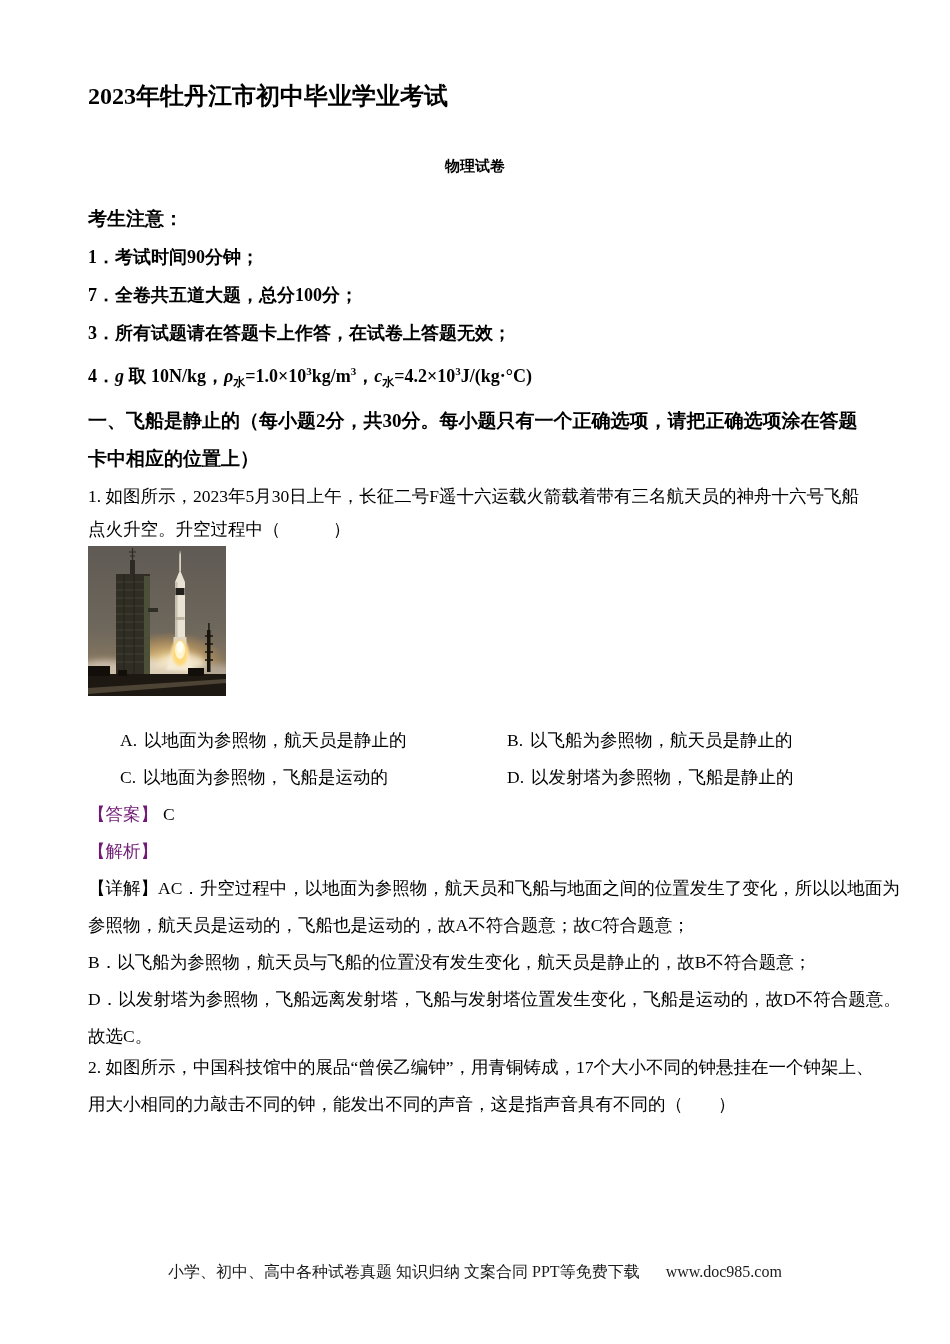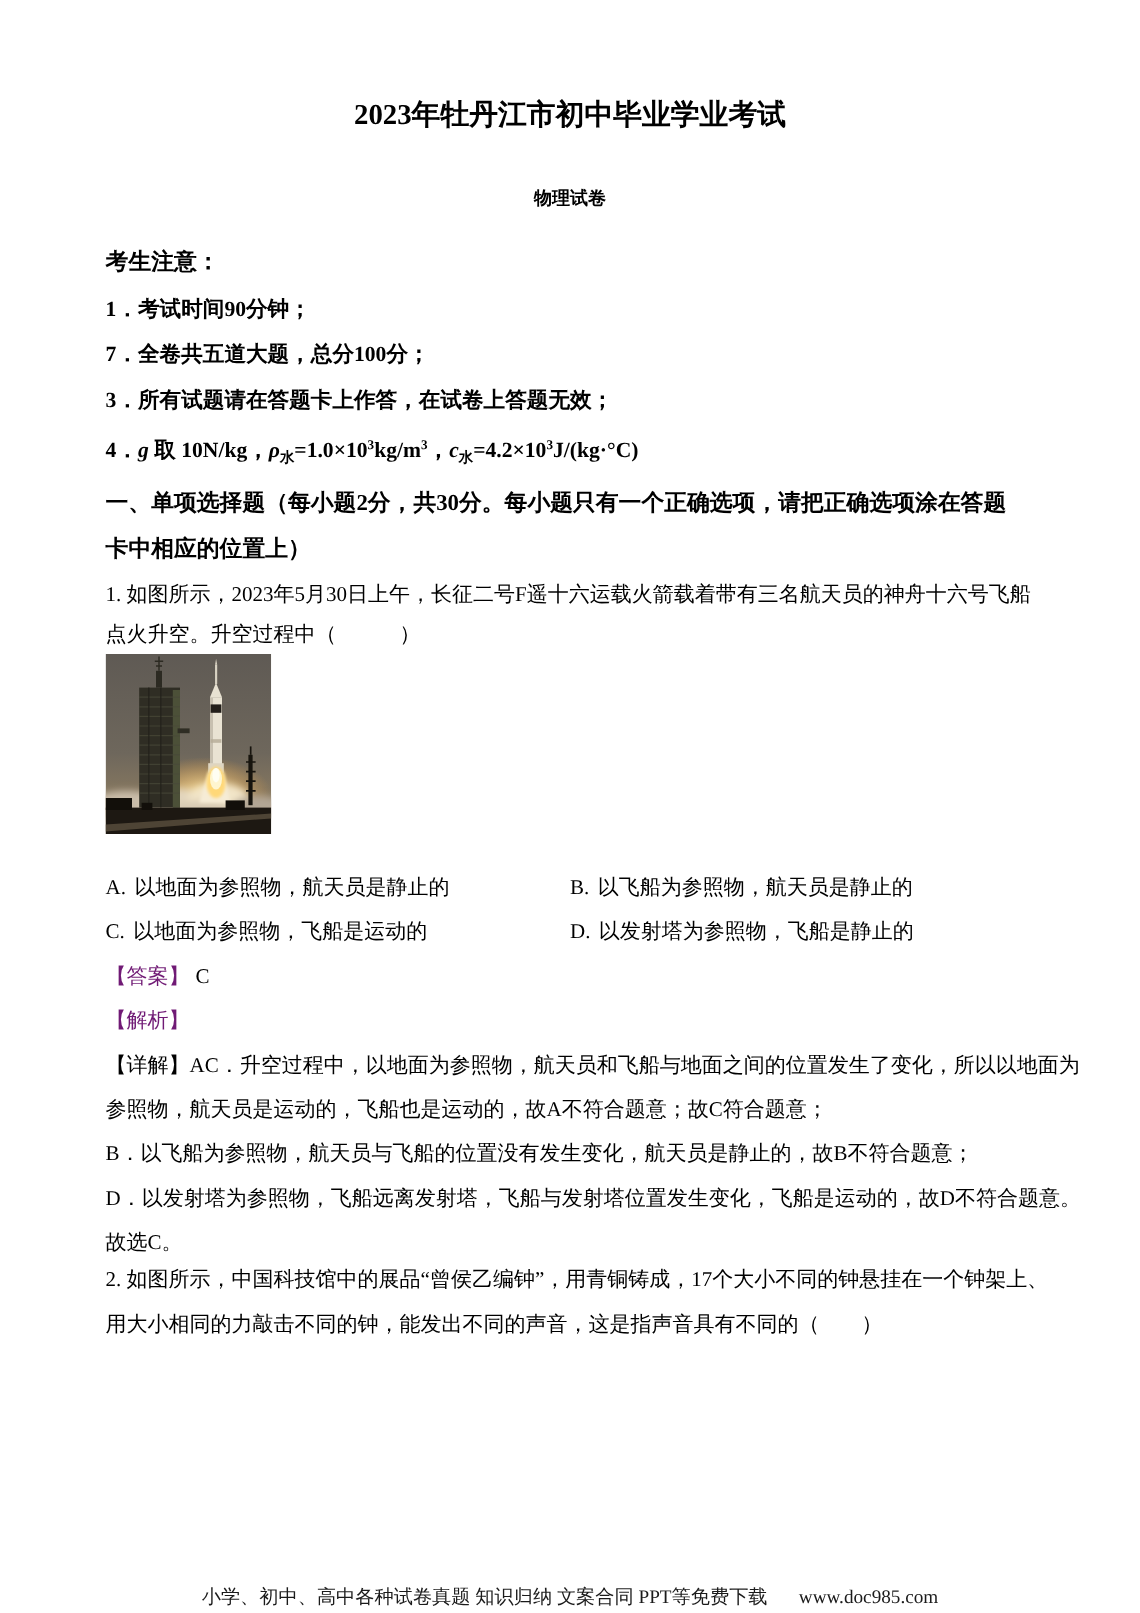--- a/index.html
+++ b/index.html
@@ -6,62 +6,62 @@
   html,body { background:#ffffff; }
   .page {
     position:relative;
     width:950px; height:1344px;
     background:#ffffff;
     overflow:hidden;
     color:#000000;
     font-family:"Liberation Serif","DejaVu Serif",serif;
     padding:82px 88px 0 88px;
   }
-  .doc-title   { text-align:center; font-weight:700; font-size:24px; line-height:28px; }
+  .doc-title   { font-weight:700; font-size:24px; line-height:28px; }
   .doc-subtitle{ text-align:center; font-weight:700; font-size:15px; line-height:28px; margin-top:42px; }
   .notice-head { font-weight:700; font-size:19px; line-height:24px; margin-top:27px; }
   .notice-item { font-weight:700; font-size:18px; line-height:24px; margin-top:14px; white-space:nowrap; }
   .it  { font-style:italic; }
   .sp  { font-size:11px; vertical-align:7px; }
   .sb  { font-size:12px; vertical-align:-4px; }
   .sec-head { font-weight:700; font-size:19px; line-height:38px; margin-top:8px; }
   .sec-line, .q-line, .line { white-space:nowrap; }
   .q1 { margin-top:2px; }
   .q-line { font-size:17.5px; line-height:33px; }
   .photo { display:block; width:138px; height:150px; margin-top:0; }
   .flow { font-size:17.5px; line-height:37px; }
-  .opts { display:grid; grid-template-columns:387px 387px; margin-top:26px; }
+  .opts { display:grid; grid-template-columns:387px 387px; margin-top:26px;margin-left:32px; }
   .opt  { white-space:nowrap; }
   .opt-label { margin-right:7px; }
   .blue { color:#701a75; }
   .ans-val { margin-left:5px; }
   .q2 { margin-top:-6px; }
   .footer {
-    position:absolute; left:0; top:1321px; width:950px;
+    position:absolute; left:0; top:1261px; width:950px;
     text-align:center; font-size:16px; line-height:22px; color:#1b1b1b;
     white-space:nowrap;
   }
   .footer-url { margin-left:26px; }
 </style>
 </head>
 <body>
 
 <div class="page">
 
   <div class="doc-title">2023年牡丹江市初中毕业学业考试</div>
   <div class="doc-subtitle">物理试卷</div>
 
   <div class="notice-head">考生注意：</div>
   <div class="notice-item">1．考试时间90分钟；</div>
   <div class="notice-item">7．全卷共五道大题，总分100分；</div>
   <div class="notice-item">3．所有试题请在答题卡上作答，在试卷上答题无效；</div>
   <div class="notice-item"><span>4．</span><span class="it">g</span><span> 取 10N/kg，</span><span class="it">ρ</span><span class="sb">水</span><span>=1.0×10</span><span class="sp">3</span><span>kg/m</span><span class="sp">3</span><span>，</span><span class="it">c</span><span class="sb">水</span><span>=4.2×10</span><span class="sp">3</span><span>J/(kg·°C)</span></div>
 
   <div class="sec-head">
-    <div class="sec-line">一、单项选择题（每小题2分，共30分。每小题只有一个正确选项，请把正确选项涂在答题</div>
+    <div class="sec-line">一、飞船是静止的（每小题2分，共30分。每小题只有一个正确选项，请把正确选项涂在答题</div>
     <div class="sec-line">卡中相应的位置上）</div>
   </div>
 
   <div class="q1">
     <div class="q-line">1. 如图所示，2023年5月30日上午，长征二号F遥十六运载火箭载着带有三名航天员的神舟十六号飞船</div>
     <div class="q-line">点火升空。升空过程中（　　　）</div>
   </div>
 
   <svg class="photo" viewBox="0 0 138 150" xmlns="http://www.w3.org/2000/svg">
     <defs>

